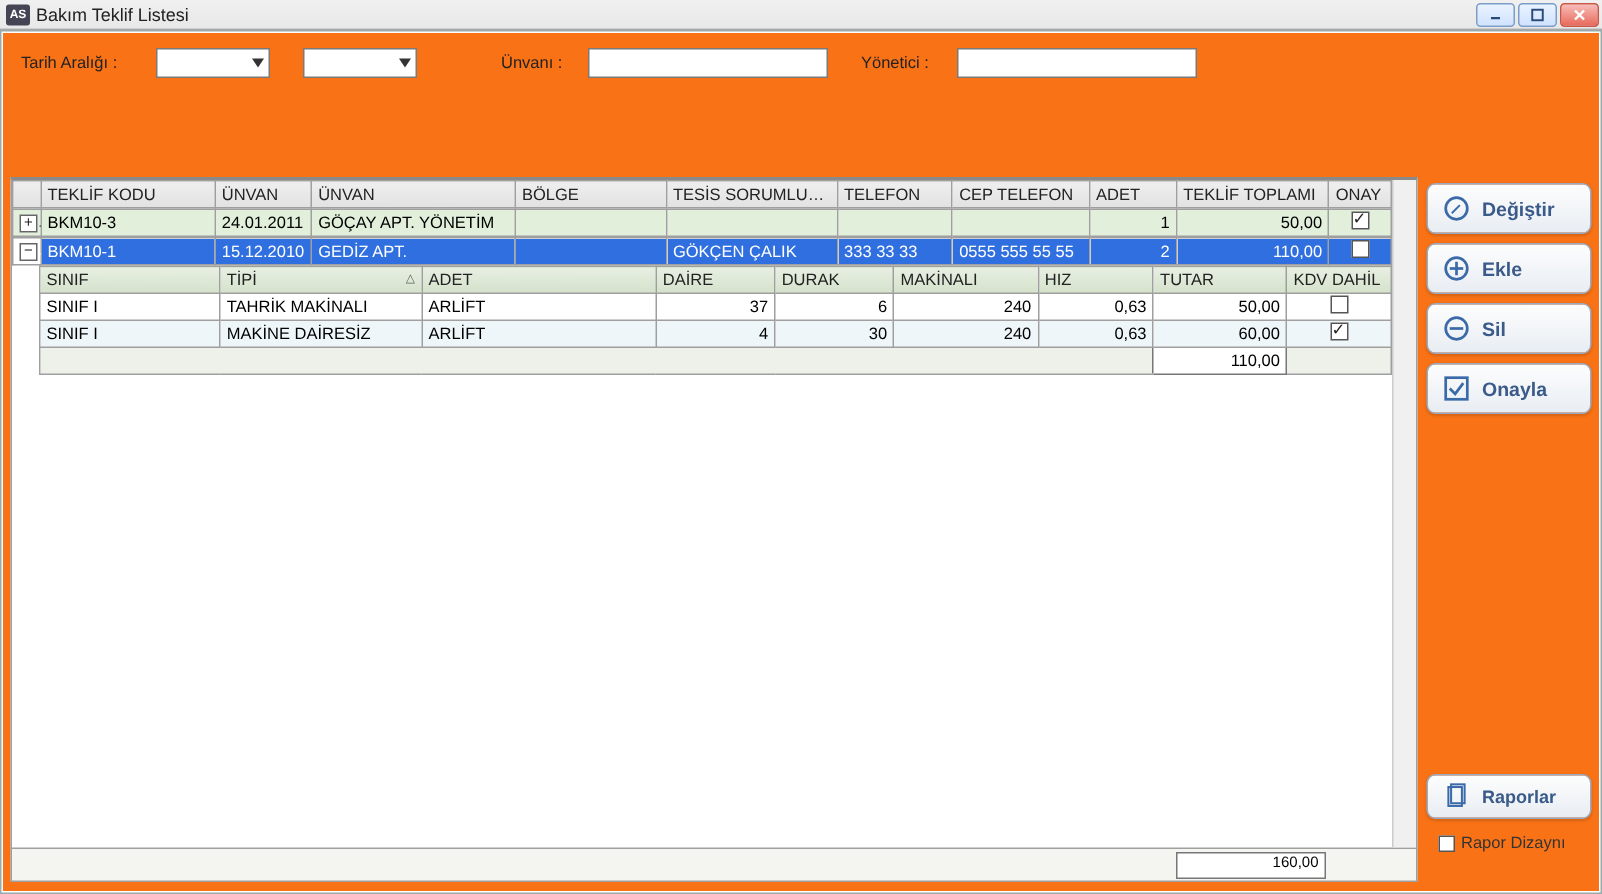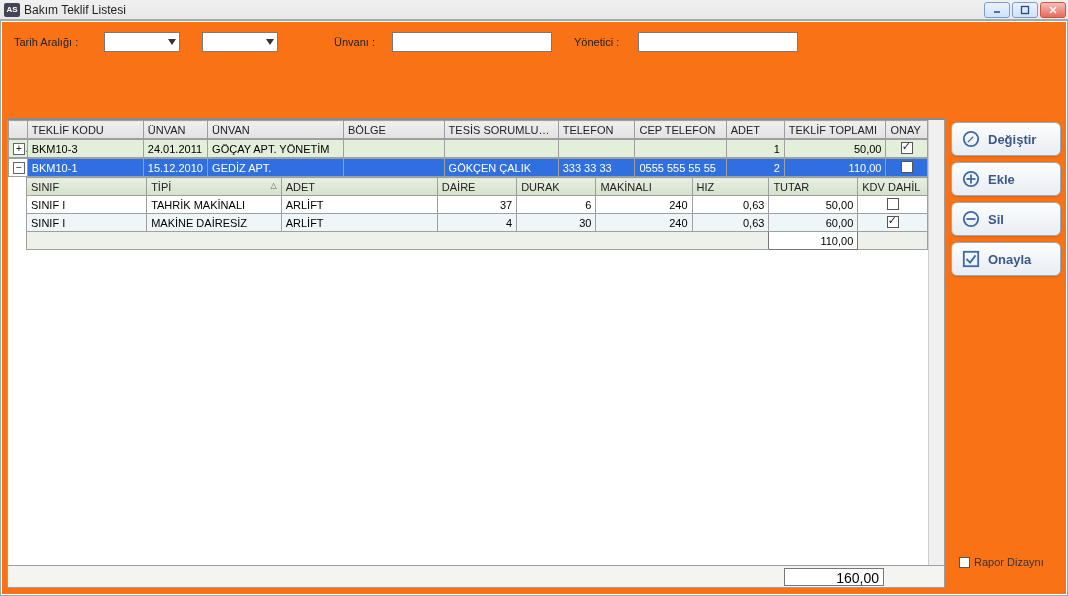--- a/index.html
+++ b/index.html
@@ -78,21 +78,21 @@
   .i-kdv{width:58px;}
   tr.irow1 td{ background:#fff;}
   tr.irow2 td{ background:#eef6f9;}
   .inner-total td { background:#eef0ea; }
   .inner-total .sumcell { border:1px solid #777; background:#fff; text-align:right; padding-right:4px;}
 
   .sort-ind { font-size:8px; color:#666; float:right;}
 
   
   .bottom-bar { height:22px; border:1px solid #9f9f9f; border-top:none; background:#f4f4f0; display:flex; justify-content:flex-end; align-items:center; padding-right:60px;}
-  .bottom-total { width:100px; height:18px; border:1px solid #777; background:#fff; text-align:right; padding:1px 4px; font-size:14px;}
+  .bottom-total { width:100px; height:18px; border:1px solid #777; background:#fff; text-align:right; padding:1px 4px; font-size:10px;}
 
   
   .vscroll{ position:absolute; right:0; top:0; bottom:0; width:16px; background:#f0f0f0; border-left:1px solid #ccc;}
   .grid-inner{ margin-right:16px;}
 
   
   .side { width:110px; display:flex; flex-direction:column; gap:6px; padding-top:4px;}
   .side .spacer { flex:1; }
   .btn { height:34px; border:1px solid #9aaac0; border-radius:6px; background:linear-gradient(#fdfdfd,#e8edf3); display:flex; align-items:center; gap:8px; padding:0 10px; color:#3a5a8a; font-weight:bold; font-size:13px; cursor:default; box-shadow:0 1px 2px rgba(0,0,0,0.15);}
   .btn .icn { width:18px; height:18px; display:flex; align-items:center; justify-content:center;}
@@ -343,20 +343,29 @@
               <svg viewBox="0 0 20 20">
                 <rect x="2" y="2" width="16" height="16" fill="none" stroke="#3a6aa8" stroke-width="2"></rect>
                 <path d="M5 10 L9 14 L15 6" fill="none" stroke="#3a6aa8" stroke-width="2"></path>
               </svg>
             </span>
         <span>Onayla</span>
       </div>
 
       <div class="spacer"></div>
 
+      <div class="btn low">
+        <span class="icn">
+              <svg viewBox="0 0 20 20">
+                <rect x="4" y="3" width="10" height="14" fill="none" stroke="#3a6aa8" stroke-width="1.5"></rect>
+                <rect x="6" y="1" width="10" height="14" fill="none" stroke="#3a6aa8" stroke-width="1.5"></rect>
+              </svg>
+            </span>
+        <span>Raporlar</span>
+      </div>
       <div class="rapor-chk">
         <span class="chkbox"></span>
         <span>Rapor Dizaynı</span>
       </div>
     </div>
   </div>
 
 </div>
 </div>
 

